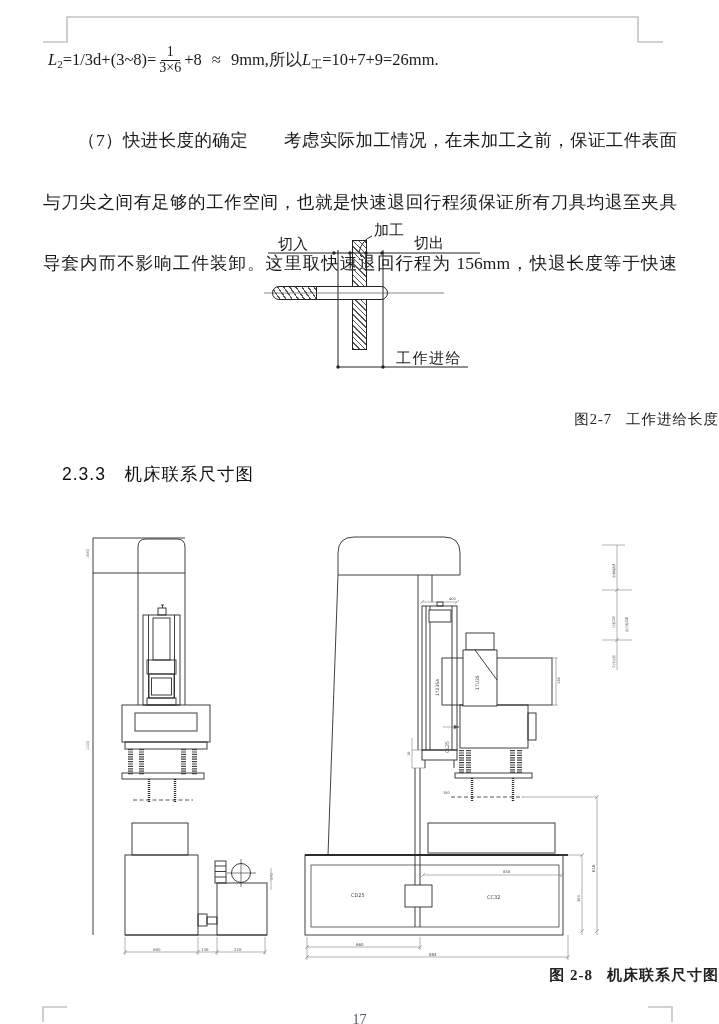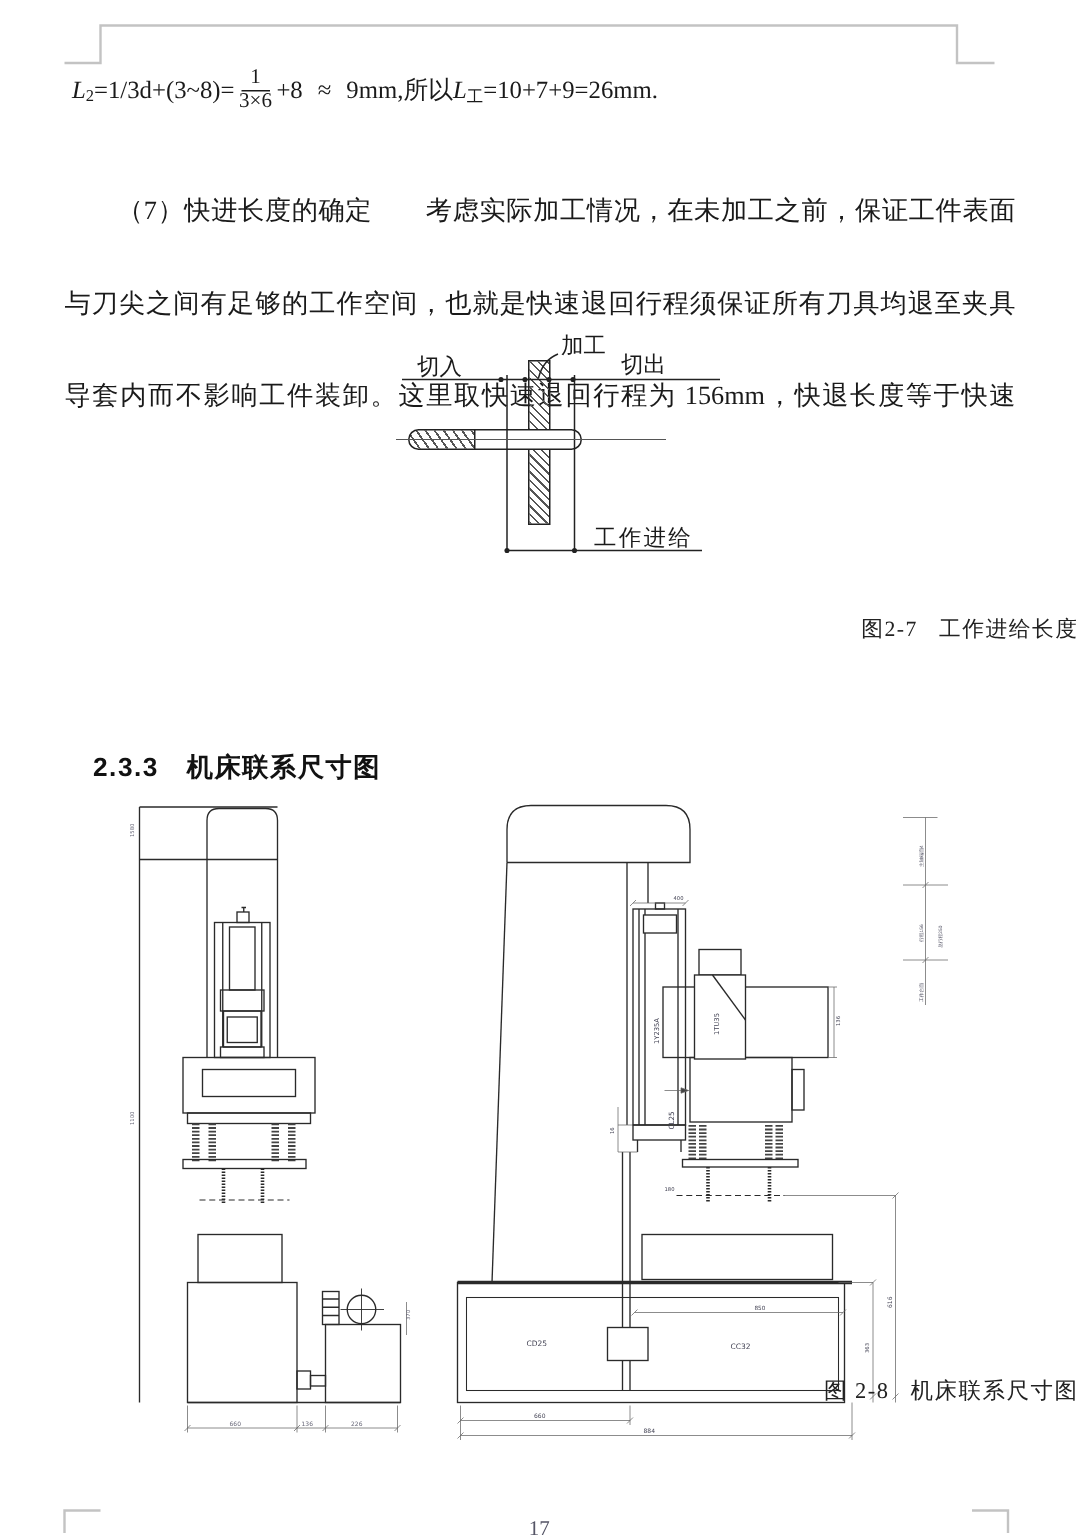--- a/index.html
+++ b/index.html
@@ -28,25 +28,25 @@
   .fig27{left:258px;top:222px;width:250px;height:160px;}
   .hatch{position:absolute;border:1px solid #222;box-sizing:border-box;}
   .hatch-bar{left:94px;top:18px;width:15px;height:110px;
     background:repeating-linear-gradient(45deg,#555 0 1px,transparent 1px 4px);}
   .tool-head{left:14px;top:64px;width:45px;height:14px;border-radius:7px 0 0 7px;
     background:repeating-linear-gradient(55deg,#555 0 1.2px,transparent 1.2px 5px);}
   .tool-shank{left:58px;top:64px;width:72px;height:14px;border-radius:0 7px 7px 0;background:#fff;}
   .figsvg{position:absolute;left:0;top:0;}
   .caption{width:719px;text-align:right;font-size:14.5px;color:#222;letter-spacing:1px;}
   .cap27{left:0;top:410px;}
-  .cap28{left:0;top:918px;font-size:15px;font-weight:normal;}
+  .cap28{left:0;top:966px;font-size:15px;font-weight:bold;}
   .caption .cap-gap{display:inline-block;width:14px;}
   
   .heading{left:62px;top:462px;font-family:"Liberation Sans",sans-serif;
-    font-weight:bold;font-size:17.5px;letter-spacing:1px;color:#111;margin-top:37px;}
+    font-weight:normal;font-size:17.5px;letter-spacing:1px;color:#111;}
   .fig28{left:75px;top:528px;width:600px;height:432px;}
   
   .marks{left:0;top:0;}
   .pagenum{left:0;top:1012px;width:719px;text-align:center;
     font-size:14px;color:#556;}
 </style>
 </head>
 <body>
 
 <svg class="abs marks" width="719" height="1024" viewBox="0 0 719 1024">

